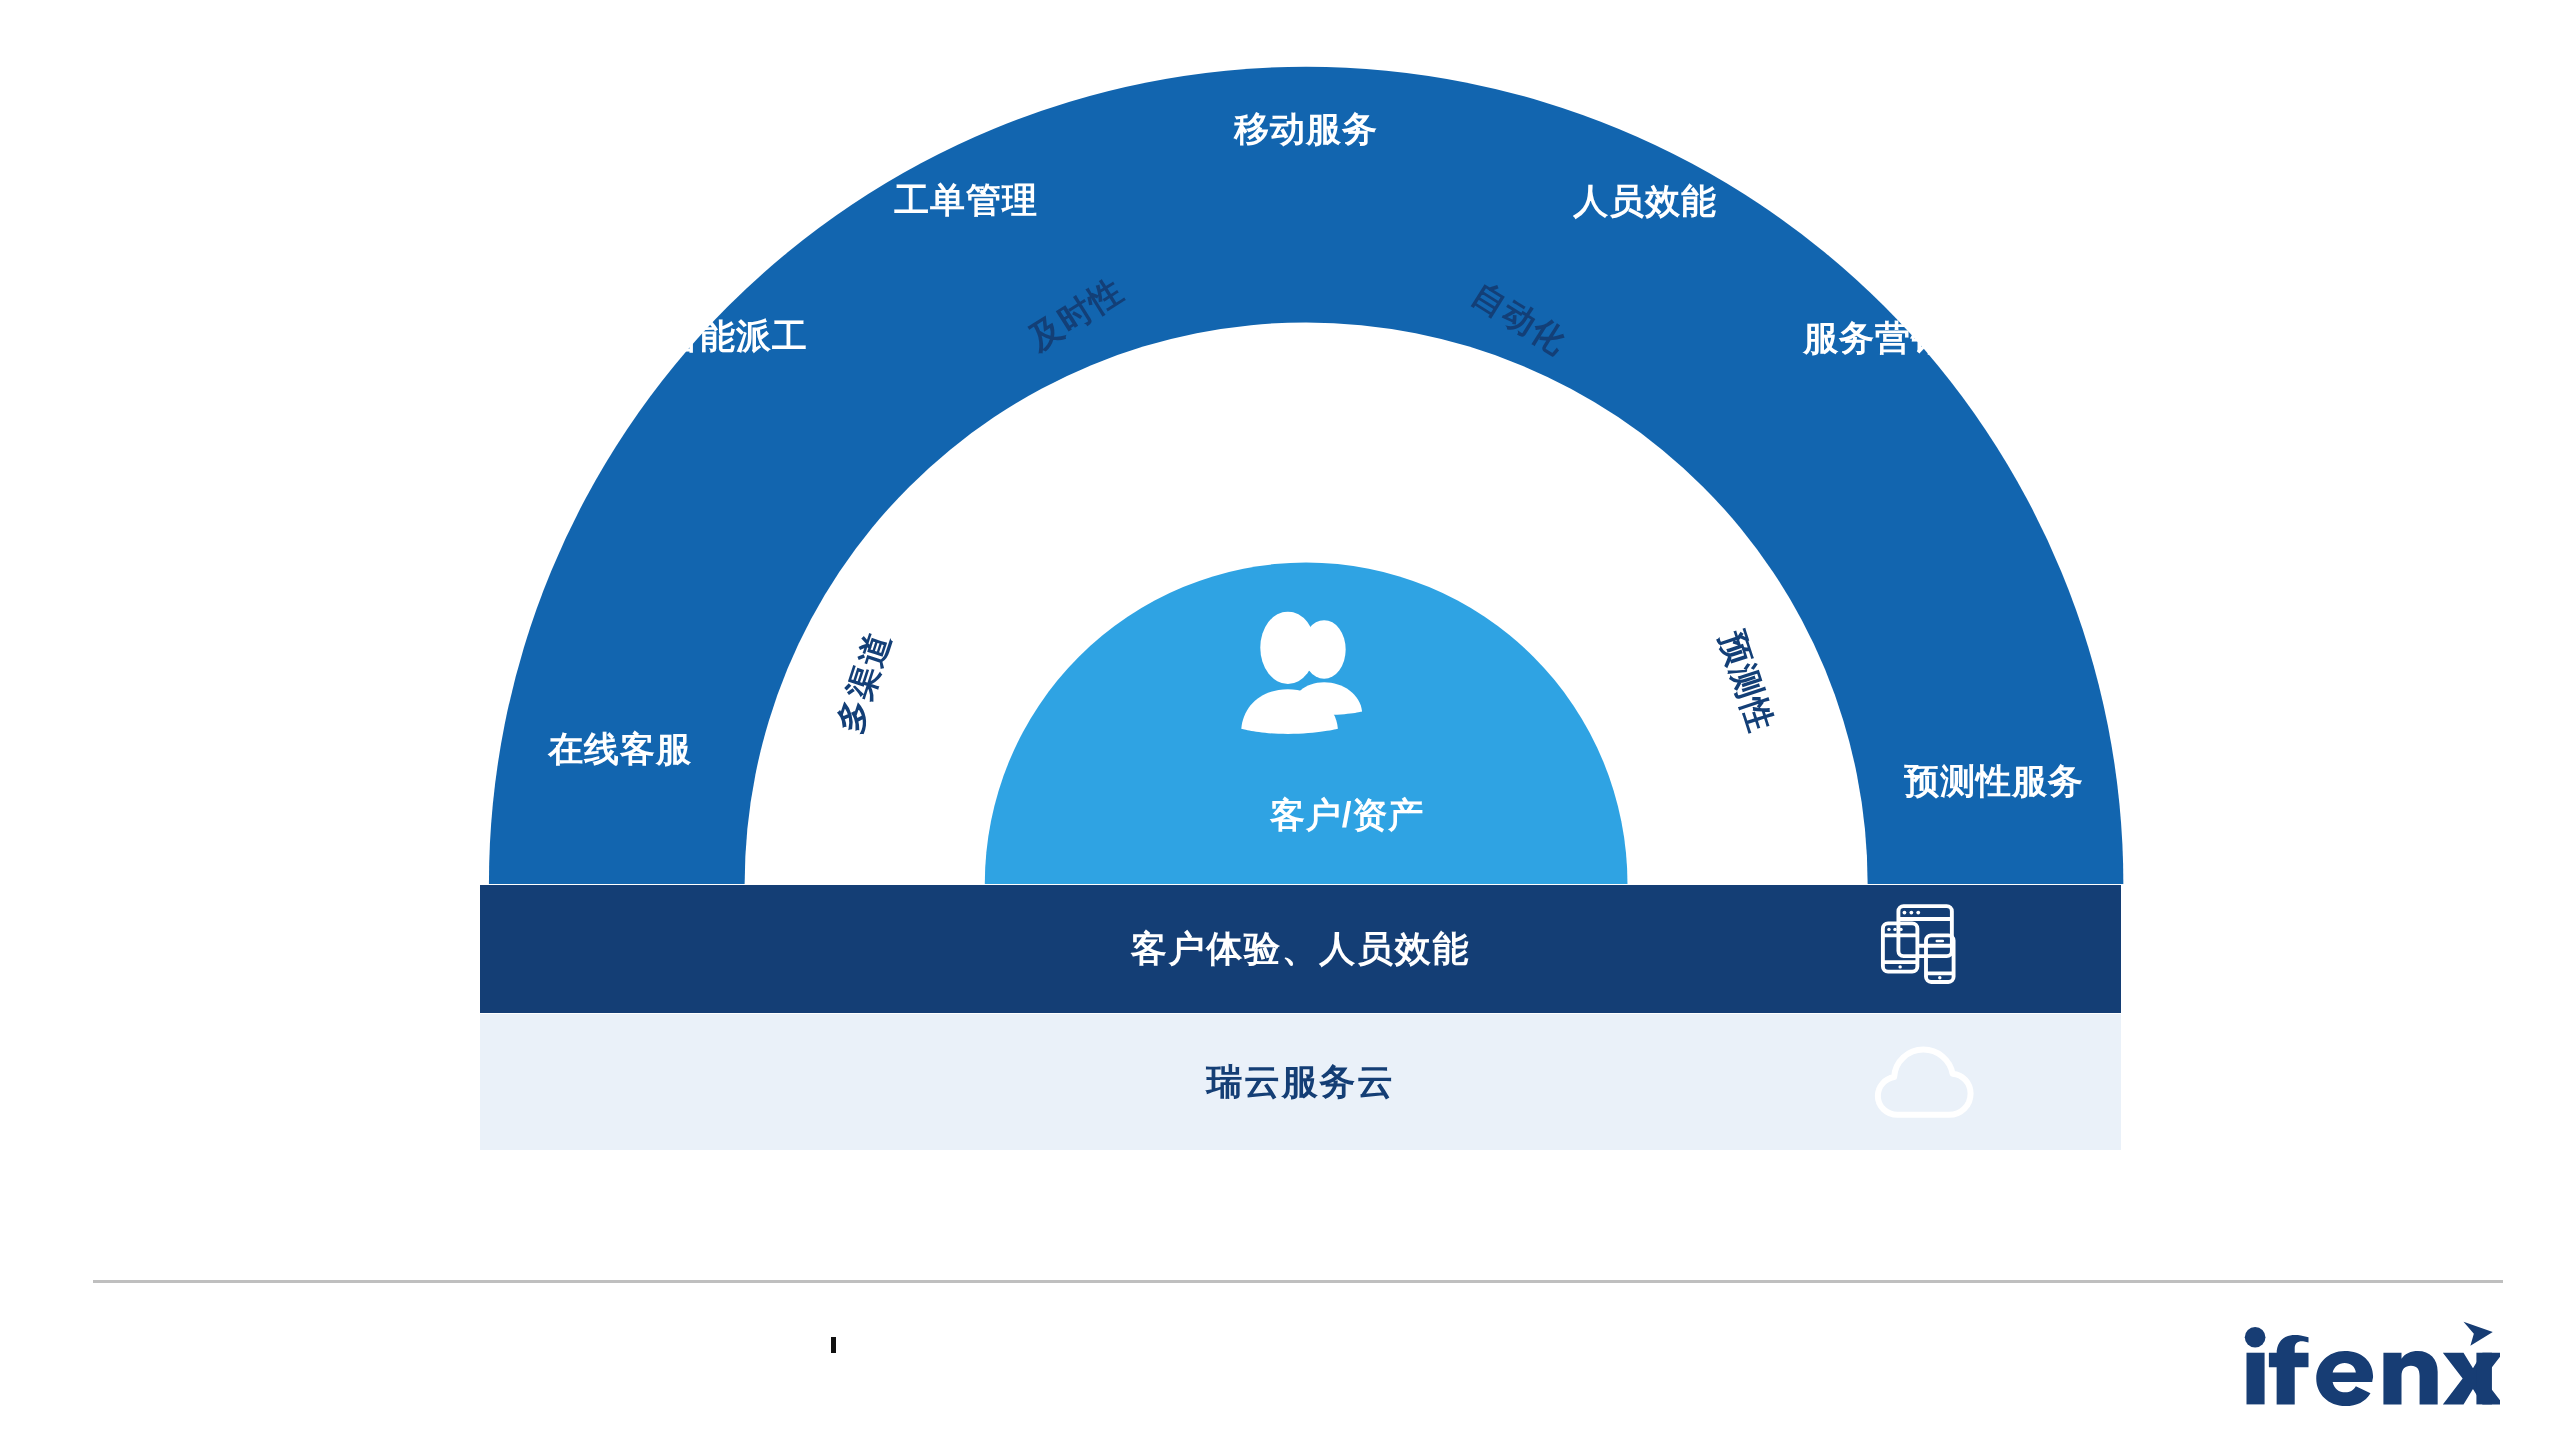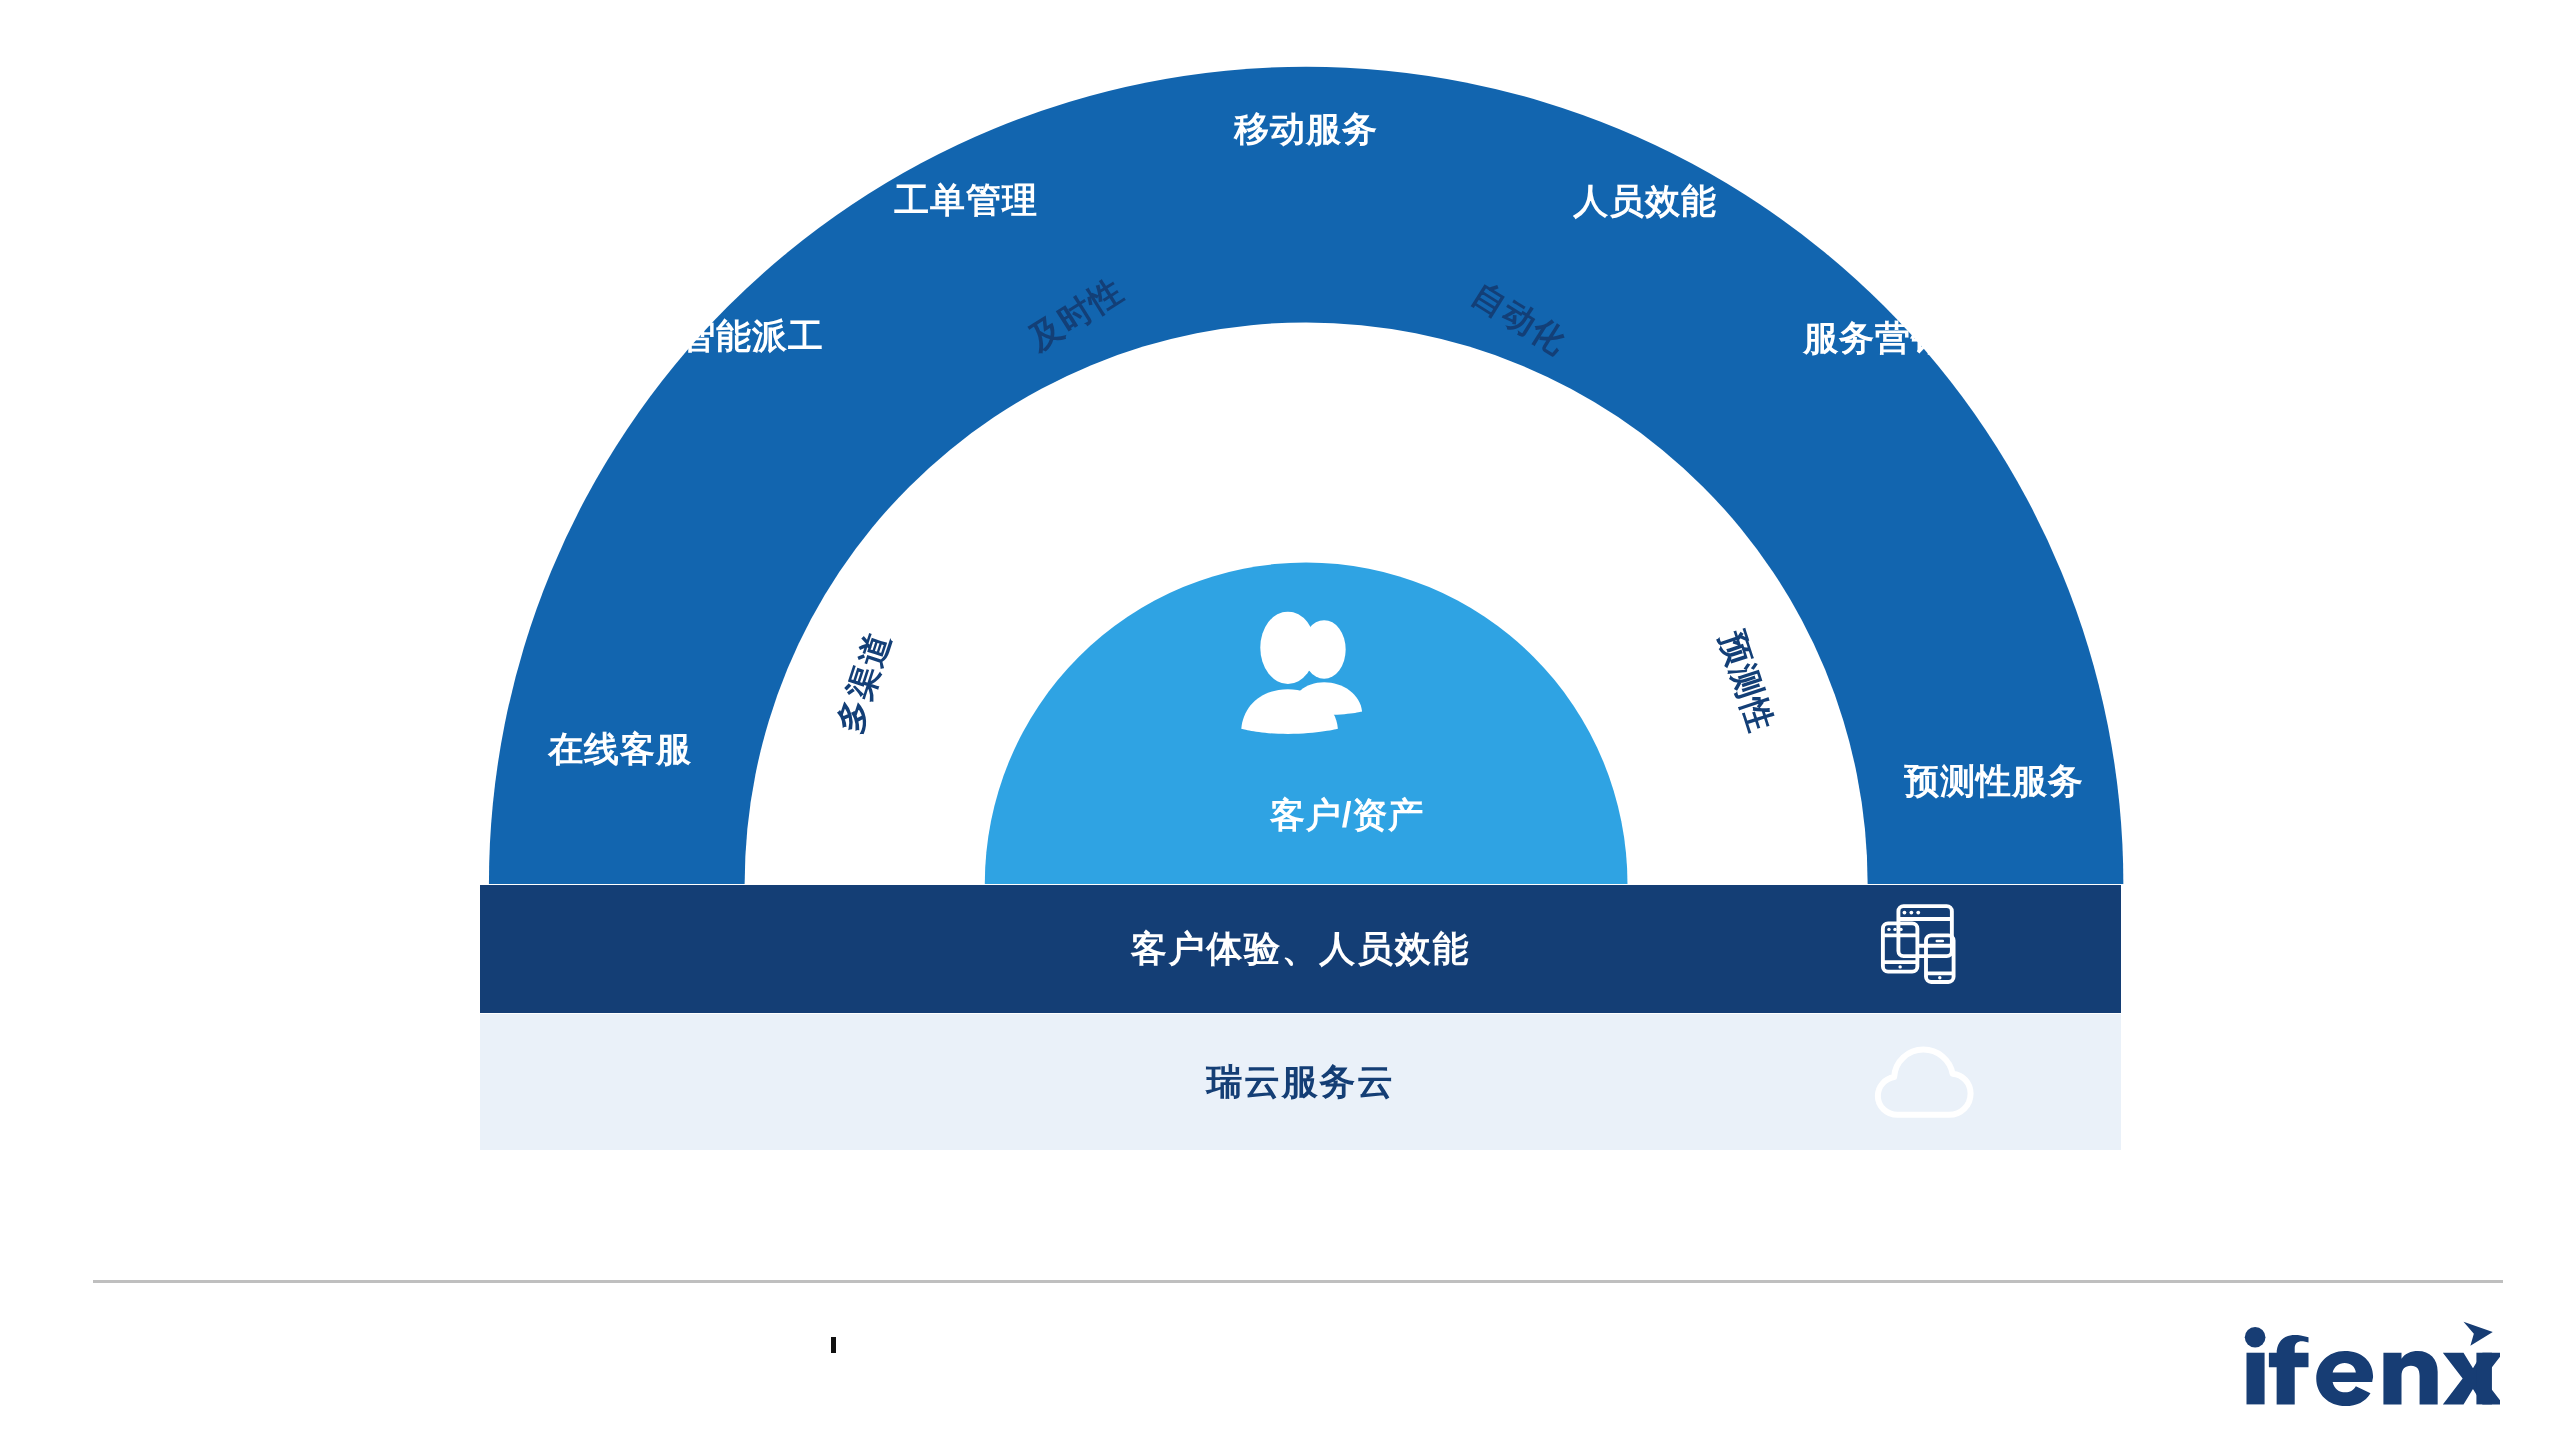--- a/index.html
+++ b/index.html
@@ -110,21 +110,21 @@
         <circle cx="1512" cy="1023" r="946" fill="#1265AF"></circle>
         <circle cx="1512" cy="1023" r="650" fill="#FFFFFF"></circle>
         <circle cx="1512" cy="1023" r="372" fill="#2FA3E3"></circle>
       </g>
     </svg>
   </div>
 
   <div class="olabel" style="left:1306px;top:128px;">移动服务</div>
   <div class="olabel" style="left:966px;top:199px;">工单管理</div>
   <div class="olabel" style="left:1645px;top:200px;">人员效能</div>
-  <div class="olabel" style="left:752px;top:335px;text-align:center;">智能派工</div>
+  <div class="olabel" style="left:736px;top:335px;text-align:center;">智能派工</div>
   <div class="olabel" style="left:1875px;top:337px;">服务营销</div>
   <div class="olabel" style="left:620px;top:748px;">在线客服</div>
   <div class="olabel" style="left:1994px;top:780px;">预测性服务</div>
 
   <div class="mlabel" style="left:1076px;top:314px;transform:translate(-50%,-50%) rotate(-32deg);">及时性</div>
   <div class="mlabel" style="left:1520px;top:318px;transform:translate(-50%,-50%) rotate(32deg);">自动化</div>
   <div class="mlabel" style="left:864px;top:682px;transform:translate(-50%,-50%) rotate(-72deg);">多渠道</div>
   <div class="mlabel" style="left:1747px;top:682px;transform:translate(-50%,-50%) rotate(72deg);">预测性</div>
 
   <div class="core-icon" style="left:1306px;top:682px;">

